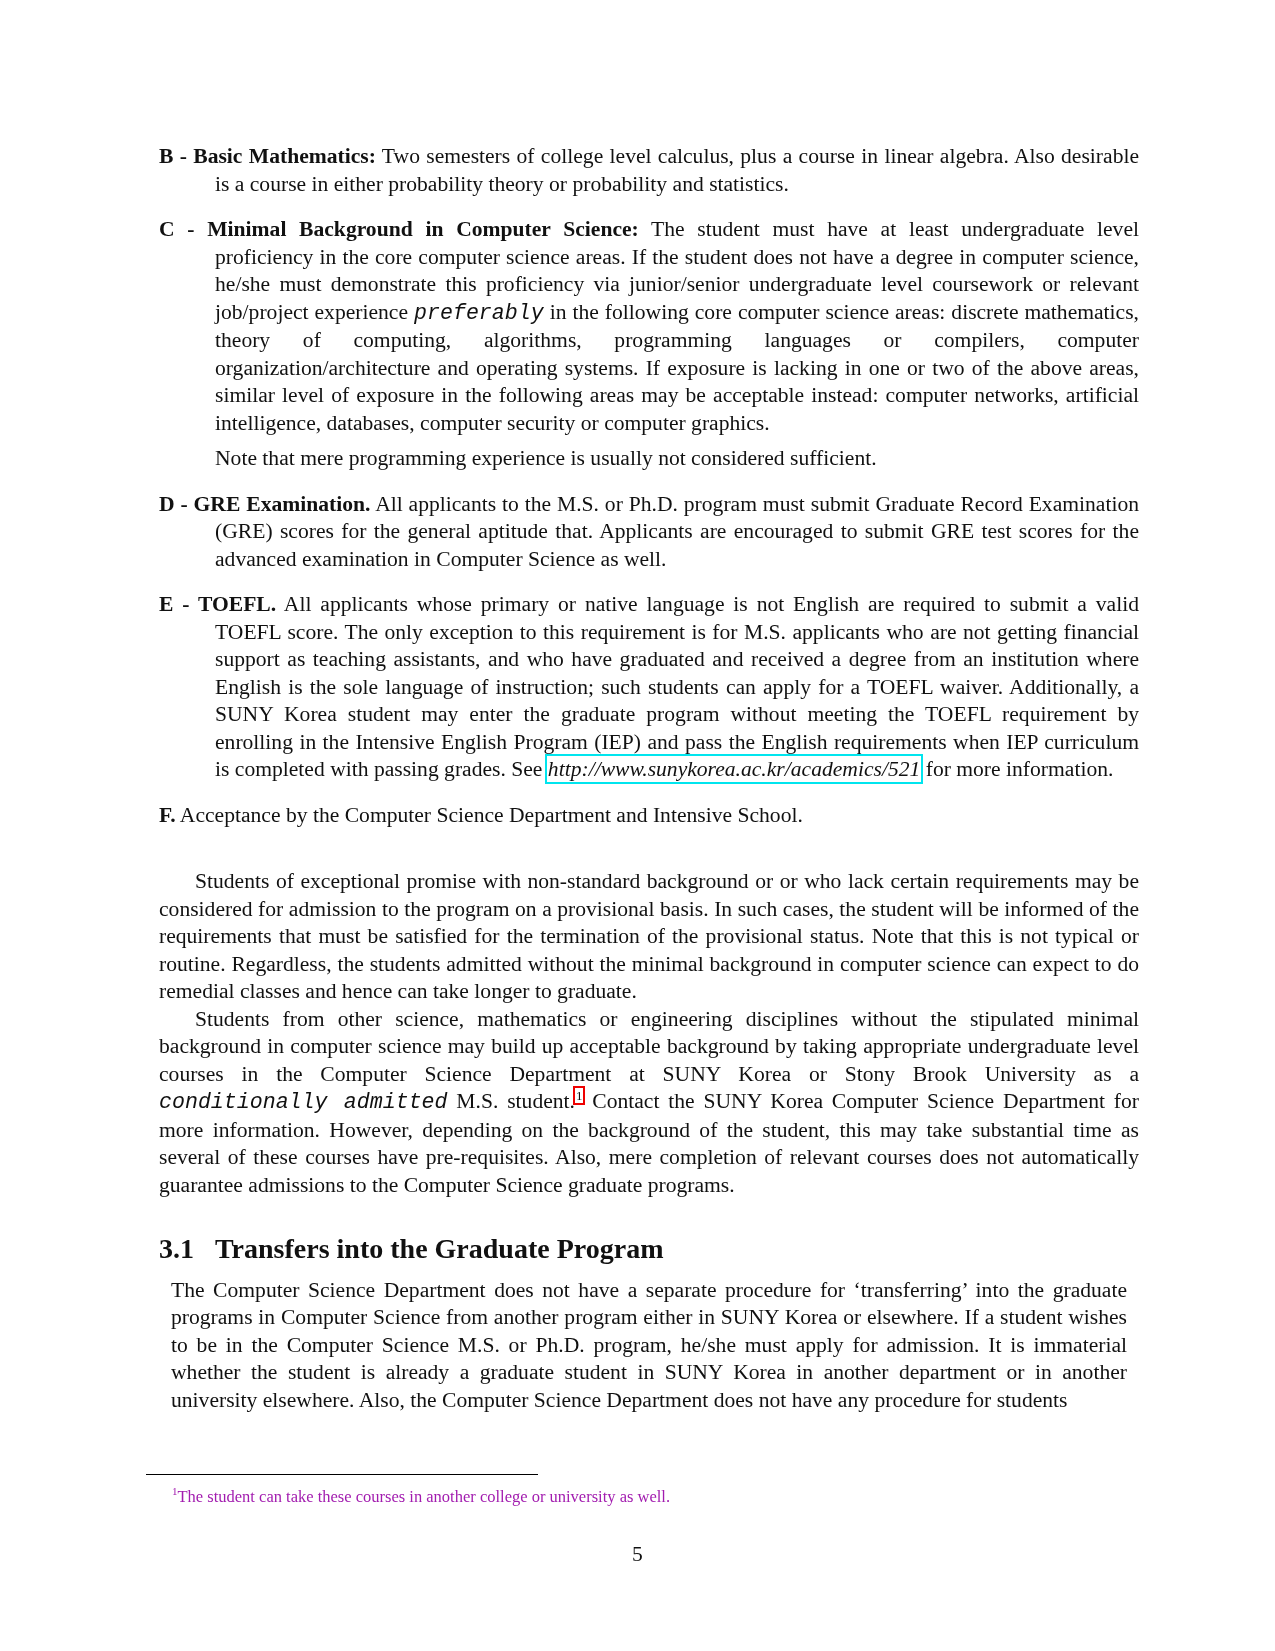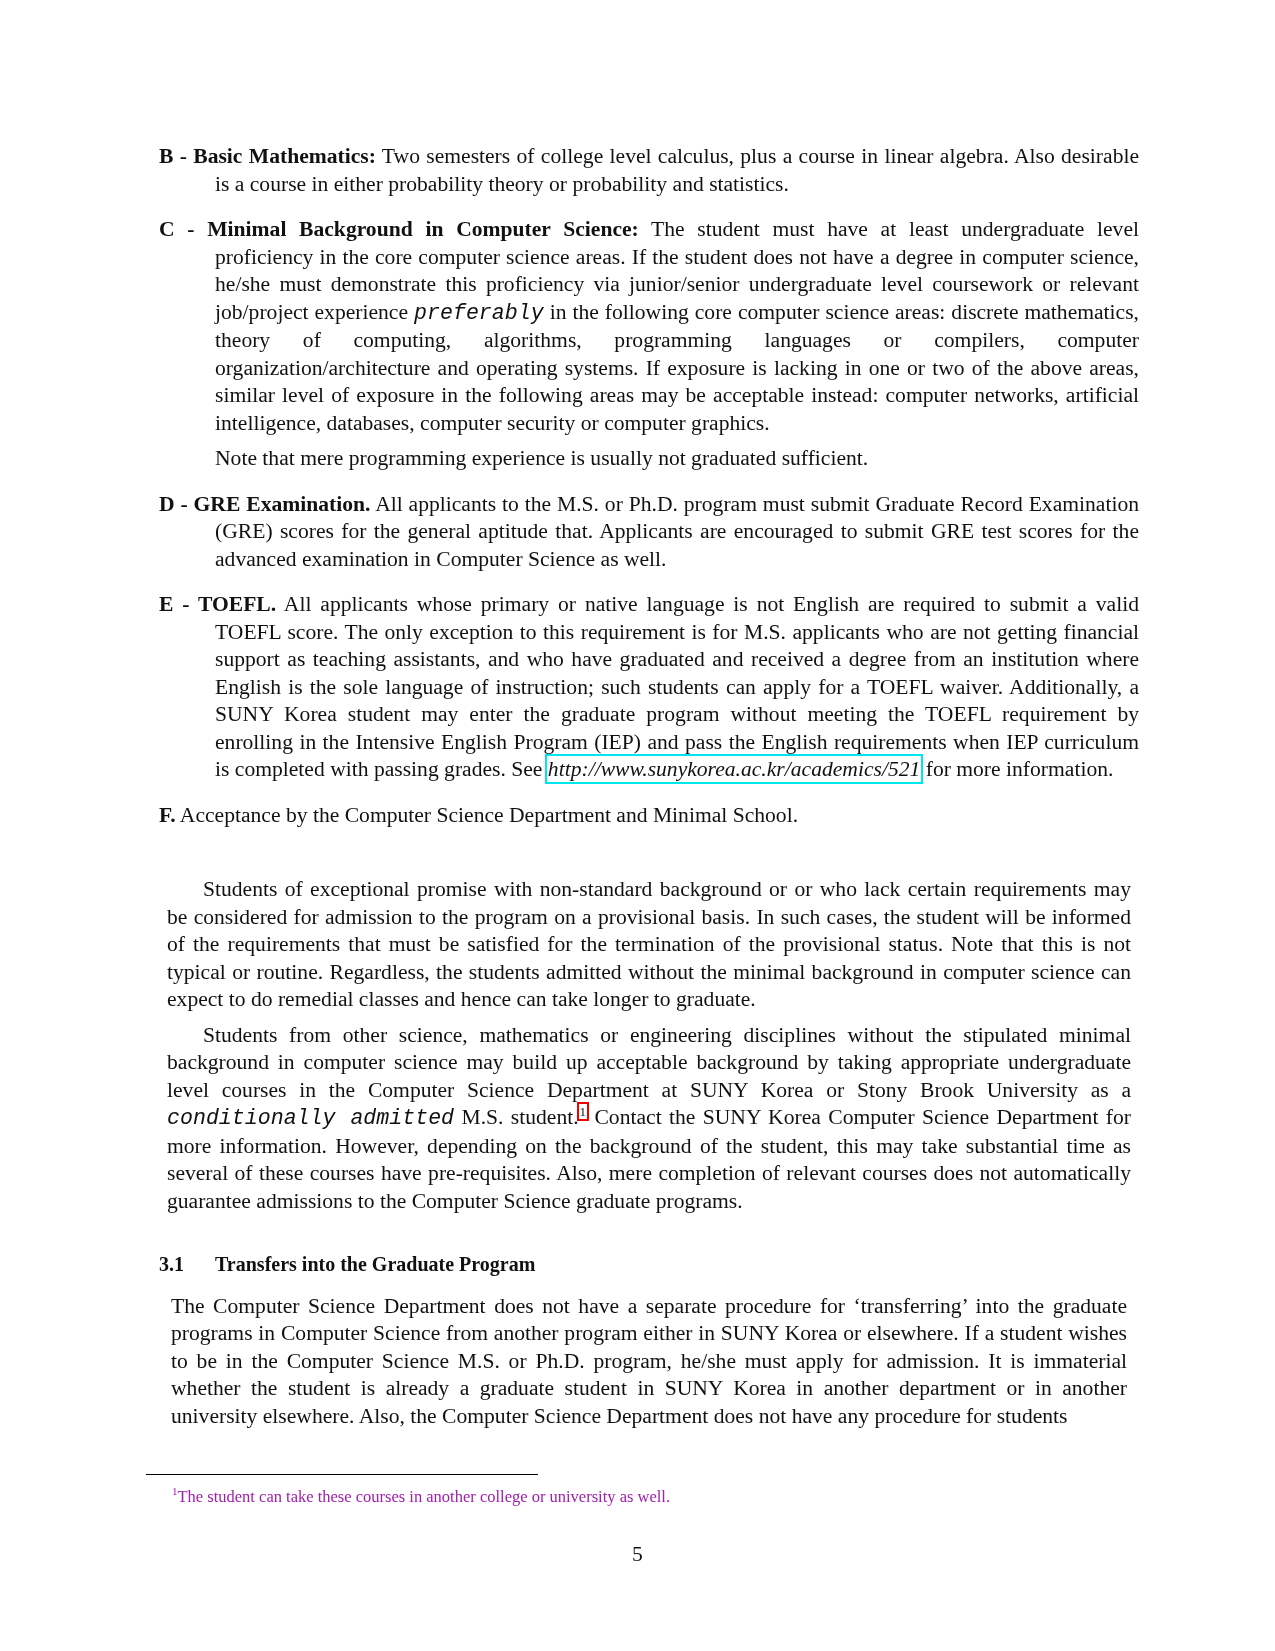--- a/index.html
+++ b/index.html
@@ -8,51 +8,51 @@
     position: absolute; left: 159px; top: 143px; width: 980px;
     font-family: "Liberation Serif", serif; font-size: 21.6px; line-height: 27.5px;
     color: #111;
   }
   .item { margin-bottom: 18px; }
   .item p { margin: 0; text-align: justify; text-indent: -56px; padding-left: 56px; }
   .item .note { text-indent: 0; margin-top: 8px; }
   .b { font-weight: bold; }
   .i { font-style: italic; font-family: Liberation Mono, monospace; }
   .link { font-style: italic; outline: 2px solid #00e5ee; outline-offset: 1px; margin-top: 20px; }
-  .para { margin: 8px; text-align: justify; text-indent: 36px; }
+  .para { margin: 0; text-align: justify; text-indent: 36px; }
   .para + .para { margin-top: 0; }
   .gap { height: 21px; }
-  h2 { font-size: 20px; font-weight: bold; margin: 36px 0 14px 0; }
+  h2 { font-size: 28px; font-weight: bold; margin: 36px 0 14px 0; }
   h2 .num { display: inline-block; width: 56px; }
   .body-first { margin: 12px; text-align: justify; }
   .fnref { font-size: 13px; vertical-align: super; line-height: 0; outline: 2px solid #ee0000; padding: 0 1px; }
   .rule { position: absolute; left: 146px; top: 1474px; width: 392px; border-top: 1px solid #000; }
   .footnote { position: absolute; left: 172px; top: 1485px; font-family: "Liberation Serif", serif; font-size: 16.5px; color: #a21caf; }
   .footnote sup { font-size: 11px; }
   .pagenum { position: absolute; left: 0; width: 1275px; top: 1542px; text-align: center; font-family: "Liberation Serif", serif; font-size: 21.6px; color: #111; }
 </style>
 </head>
 <body>
 
 <div class="page">
   <div class="item">
     <p><span class="b">B - Basic Mathematics:</span> <span>Two semesters of college level calculus, plus a course in linear algebra. Also desirable is a course in either probability theory or probability and statistics.</span></p>
   </div>
   <div class="item">
     <p><span class="b">C - Minimal Background in Computer Science:</span> <span>The student must have at least undergraduate level proficiency in the core computer science areas. If the student does not have a degree in computer science, he/she must demonstrate this proficiency via junior/senior undergraduate level coursework or relevant job/project experience</span> <span class="i">preferably</span> <span>in the following core computer science areas: discrete mathematics, theory of computing, algorithms, programming languages or compilers, computer organization/architecture and operating systems. If exposure is lacking in one or two of the above areas, similar level of exposure in the following areas may be acceptable instead: computer networks, artificial intelligence, databases, computer security or computer graphics.</span></p>
-    <p class="note">Note that mere programming experience is usually not graduated sufficient.</p>
+    <p class="note">Note that mere programming experience is usually not considered sufficient.</p>
   </div>
   <div class="item">
     <p><span class="b">D - GRE Examination.</span> <span>All applicants to the M.S. or Ph.D. program must submit Graduate Record Examination (GRE) scores for the general aptitude that. Applicants are encouraged to submit GRE test scores for the advanced examination in Computer Science as well.</span></p>
   </div>
   <div class="item">
     <p><span class="b">E - TOEFL.</span> <span>All applicants whose primary or native language is not English are required to submit a valid TOEFL score. The only exception to this requirement is for M.S. applicants who are not getting financial support as teaching assistants, and who have graduated and received a degree from an institution where English is the sole language of instruction; such students can apply for a TOEFL waiver. Additionally, a SUNY Korea student may enter the graduate program without meeting the TOEFL requirement by enrolling in the Intensive English Program (IEP) and pass the English requirements when IEP curriculum is completed with passing grades. See</span> <a class="link">http://www.sunykorea.ac.kr/academics/521</a> <span>for more information.</span></p>
   </div>
   <div class="item">
-    <p><span class="b">F.</span> <span>Acceptance by the Computer Science Department and Minimal School.</span></p>
+    <p><span class="b">F.</span> <span>Acceptance by the Computer Science Department and Intensive School.</span></p>
   </div>
 
   <div class="gap"></div>
   <p class="para">Students of exceptional promise with non-standard background or or who lack certain requirements may be considered for admission to the program on a provisional basis. In such cases, the student will be informed of the requirements that must be satisfied for the termination of the provisional status. Note that this is not typical or routine. Regardless, the students admitted without the minimal background in computer science can expect to do remedial classes and hence can take longer to graduate.</p>
   <p class="para"><span>Students from other science, mathematics or engineering disciplines without the stipulated minimal background in computer science may build up acceptable background by taking appropriate undergraduate level courses in the Computer Science Department at SUNY Korea or Stony Brook University as a</span> <span class="i">conditionally admitted</span> <span>M.S. student.</span><span class="fnref">1</span> <span>Contact the SUNY Korea Computer Science Department for more information. However, depending on the background of the student, this may take substantial time as several of these courses have pre-requisites. Also, mere completion of relevant courses does not automatically guarantee admissions to the Computer Science graduate programs.</span></p>
 
   <h2><span class="num">3.1</span><span>Transfers into the Graduate Program</span></h2>
   <p class="body-first">The Computer Science Department does not have a separate procedure for ‘transferring’ into the graduate programs in Computer Science from another program either in SUNY Korea or elsewhere. If a student wishes to be in the Computer Science M.S. or Ph.D. program, he/she must apply for admission. It is immaterial whether the student is already a graduate student in SUNY Korea in another department or in another university elsewhere. Also, the Computer Science Department does not have any procedure for students</p>
 </div>
 

